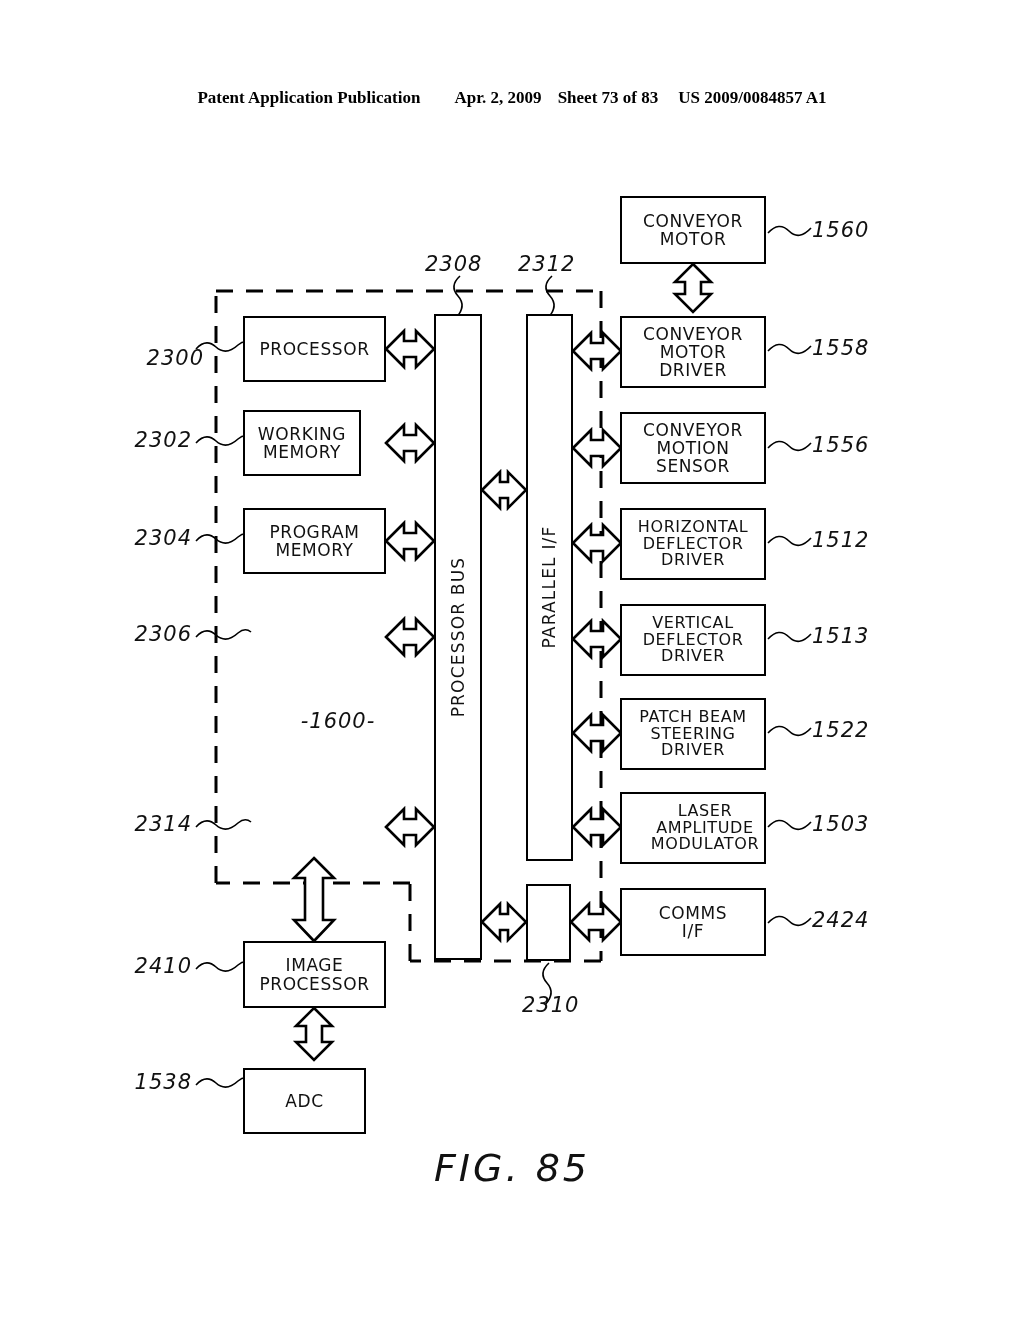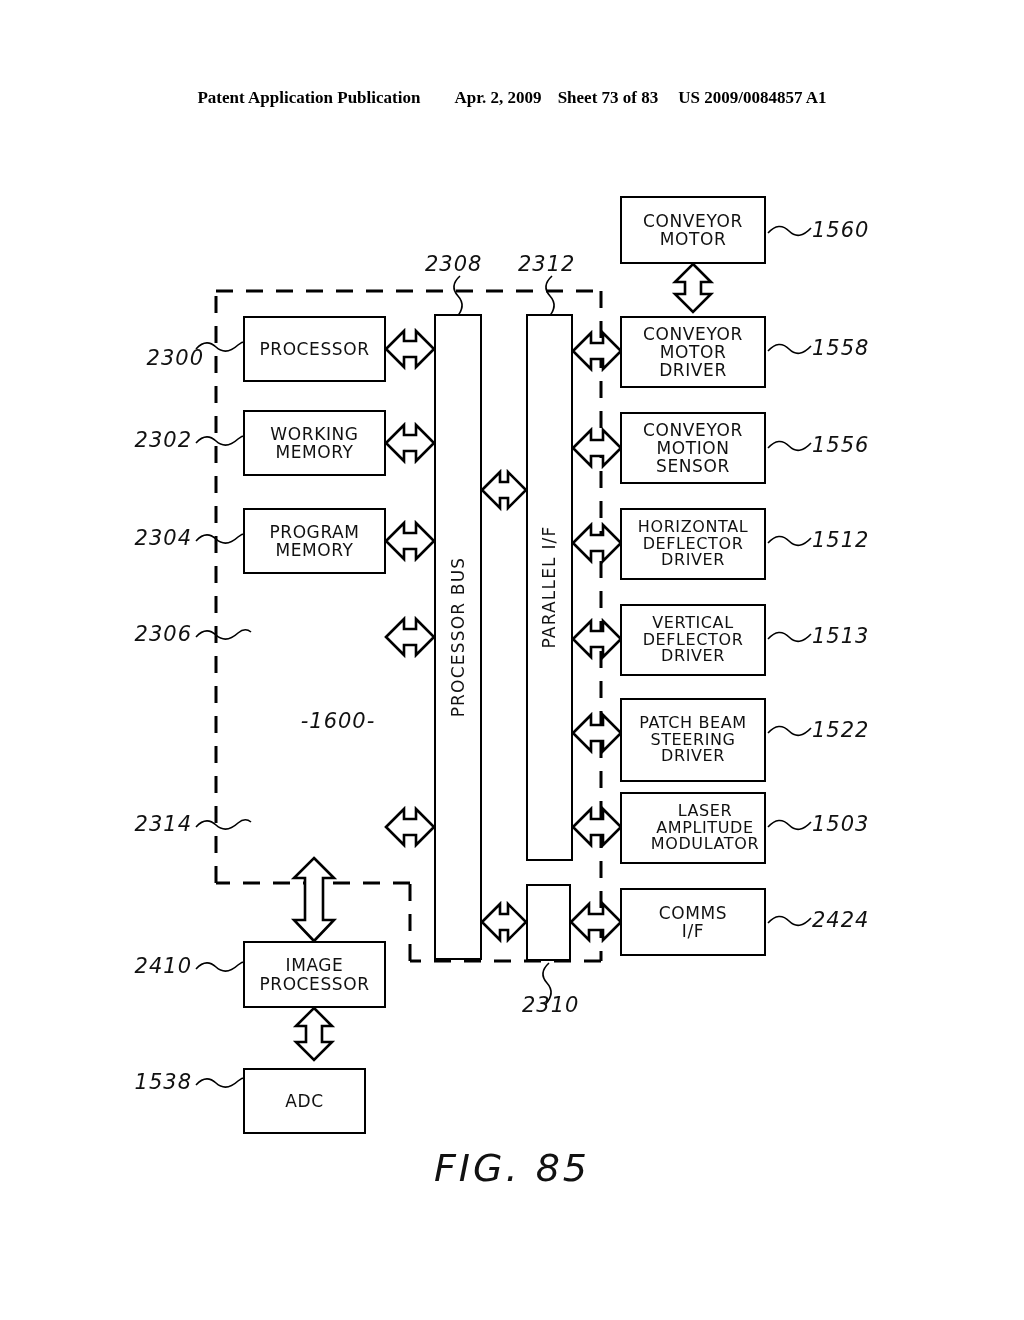--- a/index.html
+++ b/index.html
@@ -162,21 +162,21 @@
 
       <polygon points="314,858 334,878 323,878 323,920 334,920 314,941 294,920 305,920 305,878 294,878"></polygon>
 
       <polygon points="314,1008 332,1026 322,1026 322,1042 332,1042 314,1060 296,1042 306,1042 306,1026 296,1026"></polygon>
     </g>
   </svg>
 
   <div class="box" style="left:243px;top:316px;width:143px;height:66px;">
     <span>PROCESSOR</span>
   </div>
-  <div class="box" style="left:243px;top:410px;width:143px;height:66px;">
+  <div class="box" style="left:243px;top:410px;width:118px;height:66px;">
     <div>
       <span>WORKING</span>
       <span>MEMORY</span>
     </div>
   </div>
   <div class="box" style="left:243px;top:508px;width:143px;height:66px;">
     <div>
       <span>PROGRAM</span>
       <span>MEMORY</span>
     </div>
@@ -228,21 +228,21 @@
       <span>DRIVER</span>
     </div>
   </div>
   <div class="box small" style="left:620px;top:604px;width:146px;height:72px;">
     <div>
       <span>VERTICAL</span>
       <span>DEFLECTOR</span>
       <span>DRIVER</span>
     </div>
   </div>
-  <div class="box small" style="left:620px;top:698px;width:146px;height:84px;">
+  <div class="box small" style="left:620px;top:698px;width:146px;height:72px;">
     <div>
       <span>PATCH BEAM</span>
       <span>STEERING</span>
       <span>DRIVER</span>
     </div>
   </div>
   <div class="box small" style="left:620px;top:792px;width:146px;height:72px;padding-left:24px;">
     <div>
       <span>LASER</span>
       <span>AMPLITUDE</span>

